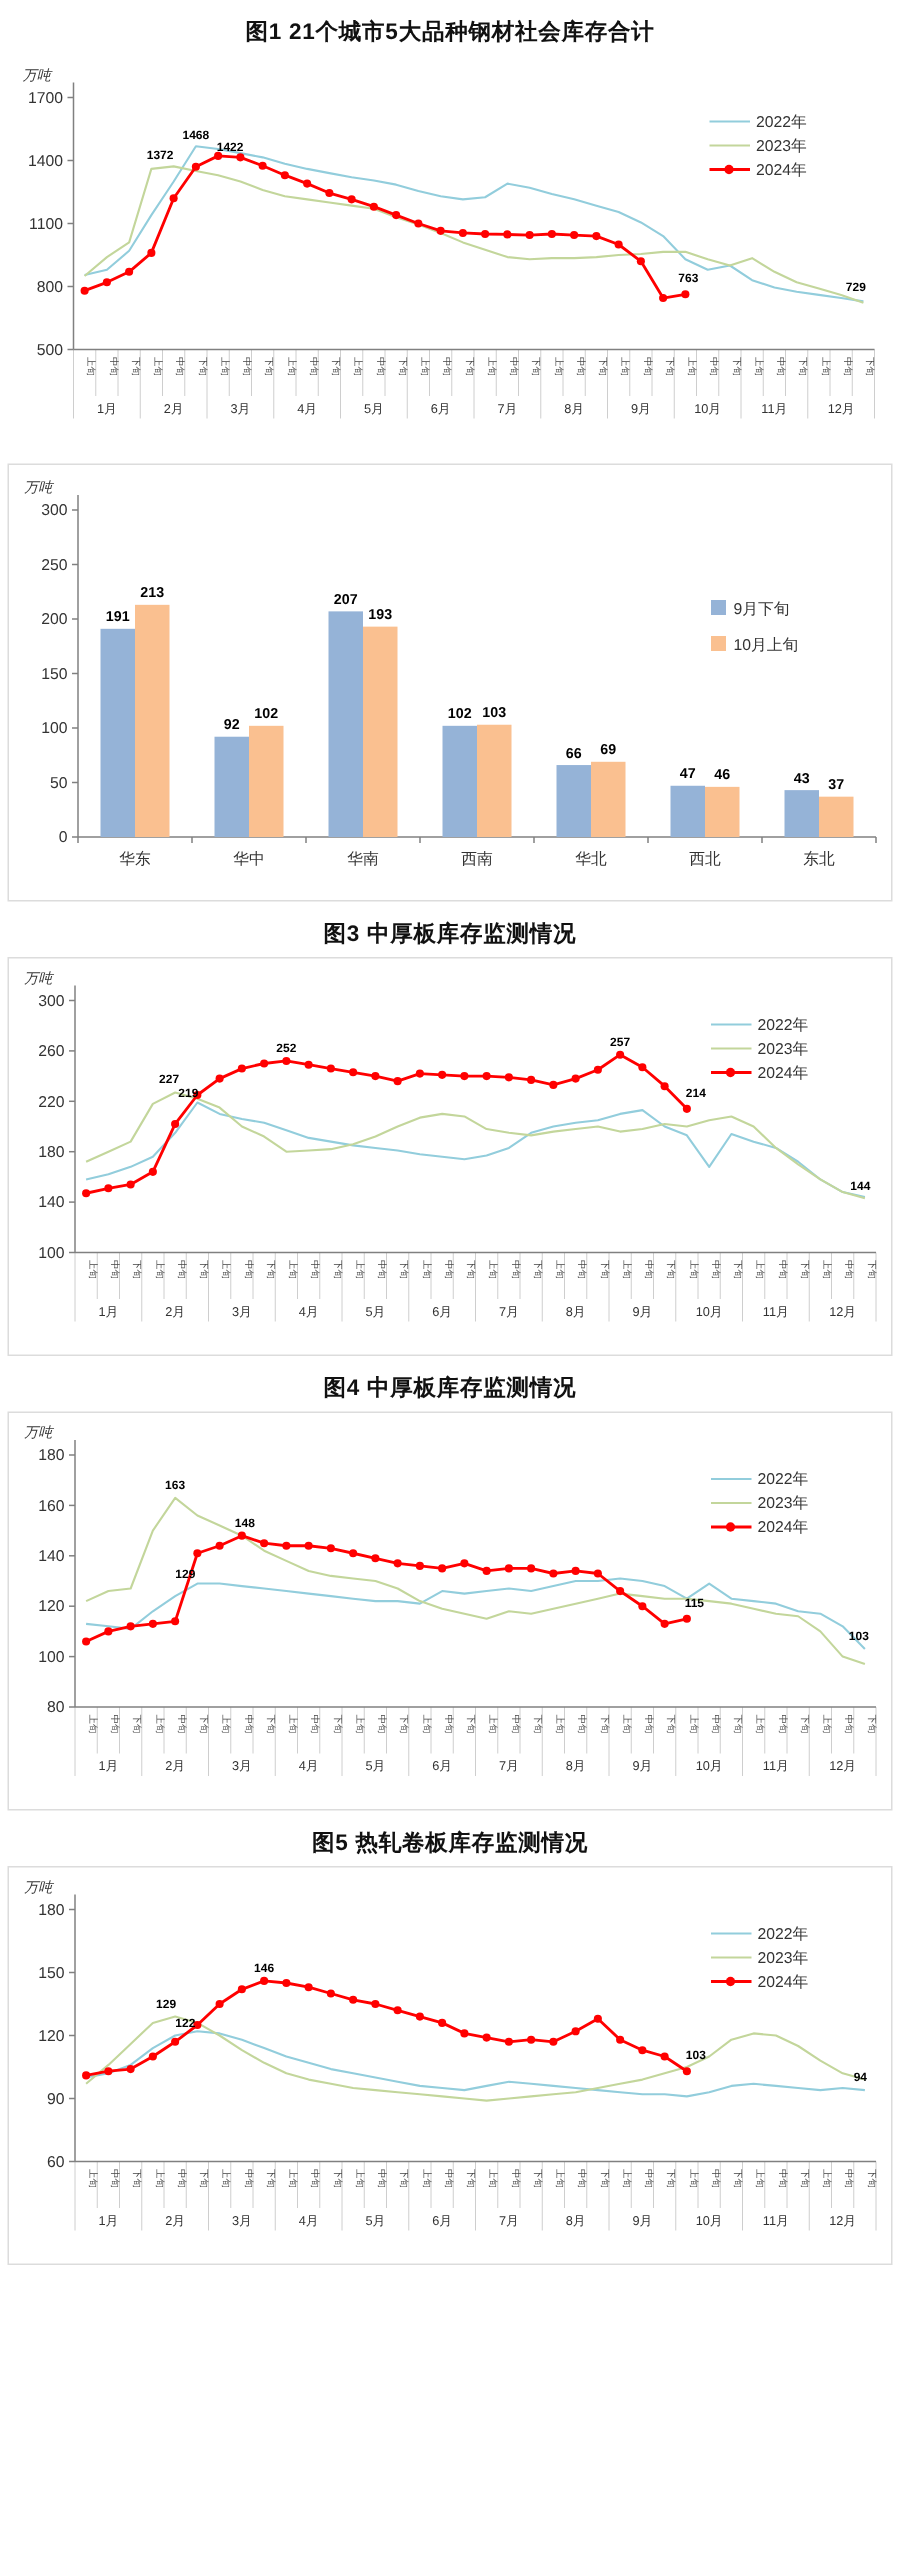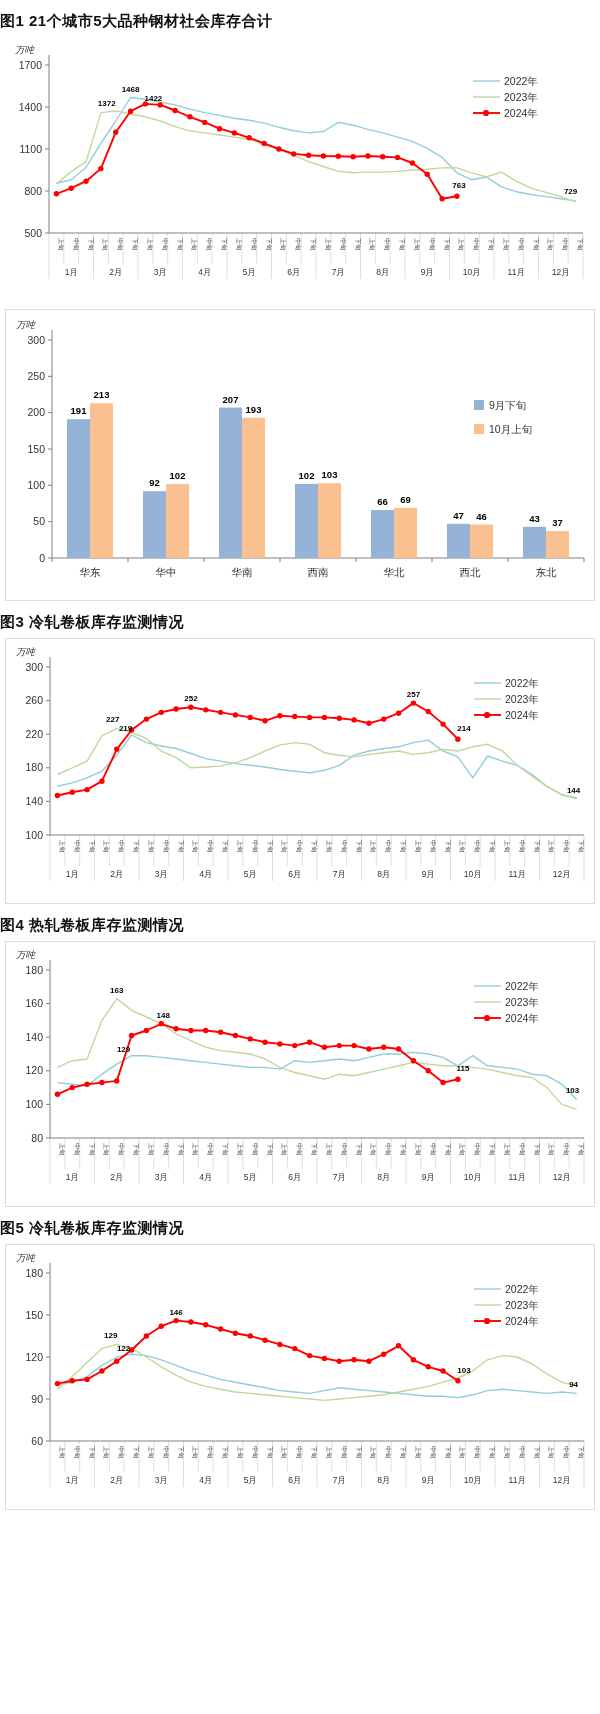--- a/index.html
+++ b/index.html
@@ -1,19 +1,19 @@
 <!DOCTYPE html>
 <html><head>
 <meta charset="utf-8">
 <style>
   html,body{margin:0;padding:0;background:#ffffff;}
   body{width:600px;min-height:1714px;font-family:"Liberation Sans","DejaVu Sans",sans-serif;}
   .page{width:600px;}
   .figure{margin:0 0 8px 0;}
-  .fig-title{font-size:15px;font-weight:bold;color:#111;margin:12px 0 6px 0;letter-spacing:0.5px;}
+  .fig-title{text-align:center;font-size:15px;font-weight:bold;color:#111;margin:12px 0 6px 0;letter-spacing:0.5px;}
   .chart-box{margin:0 5px;border:1px solid #dcdcdc;background:#fff;}
   .chart-box.no-border{border:none;}
   svg{display:block;}
 </style>
 </head>
 <body>
 
 <div class="page">
 
   <section class="figure">
@@ -230,21 +230,21 @@
           <text x="540" y="266" text-anchor="middle" font-size="10.5" fill="#333333">东北</text>
           <rect x="468" y="90" width="10" height="10" fill="#95B3D7"></rect>
           <text x="483" y="99" font-size="10.5" fill="#333333">9月下旬</text>
           <rect x="468" y="114" width="10" height="10" fill="#FAC090"></rect>
           <text x="483" y="123" font-size="10.5" fill="#333333">10月上旬</text>
         </svg>
     </div>
   </section>
 
   <section class="figure">
-    <h2 class="fig-title">图3  冷轧卷板库存监测情况</h2>
+    <h2 class="fig-title">图3  中厚板库存监测情况</h2>
     <div class="chart-box">
       <svg viewBox="0 0 590 264" width="590" height="264">
           <line x1="44" y1="196" x2="44" y2="242" stroke="#c8c8c8" stroke-width="0.6"></line>
           <line x1="58.833333333333336" y1="196" x2="58.833333333333336" y2="227" stroke="#c8c8c8" stroke-width="0.6"></line>
           <line x1="73.66666666666667" y1="196" x2="73.66666666666667" y2="227" stroke="#c8c8c8" stroke-width="0.6"></line>
           <line x1="88.5" y1="196" x2="88.5" y2="242" stroke="#c8c8c8" stroke-width="0.6"></line>
           <line x1="103.33333333333334" y1="196" x2="103.33333333333334" y2="227" stroke="#c8c8c8" stroke-width="0.6"></line>
           <line x1="118.16666666666667" y1="196" x2="118.16666666666667" y2="227" stroke="#c8c8c8" stroke-width="0.6"></line>
           <line x1="133" y1="196" x2="133" y2="242" stroke="#c8c8c8" stroke-width="0.6"></line>
           <line x1="147.83333333333334" y1="196" x2="147.83333333333334" y2="227" stroke="#c8c8c8" stroke-width="0.6"></line>
@@ -382,21 +382,21 @@
           <line x1="468" y1="60" x2="495" y2="60" stroke="#C3D69B" stroke-width="1.4"></line>
           <text x="499" y="63.5" font-size="10.5" fill="#333333">2023年</text>
           <line x1="468" y1="76" x2="495" y2="76" stroke="#FF0000" stroke-width="1.9"></line>
           <circle cx="481" cy="76" r="3.1" fill="#FF0000"></circle>
           <text x="499" y="79.5" font-size="10.5" fill="#333333">2024年</text>
         </svg>
     </div>
   </section>
 
   <section class="figure">
-    <h2 class="fig-title">图4  热轧卷板库存监测情况</h2>
+    <h2 class="fig-title">图4  中厚板库存监测情况</h2>
     <div class="chart-box">
       <svg viewBox="0 0 590 264" width="590" height="264">
           <line x1="44" y1="196" x2="44" y2="242" stroke="#c8c8c8" stroke-width="0.6"></line>
           <line x1="58.833333333333336" y1="196" x2="58.833333333333336" y2="227" stroke="#c8c8c8" stroke-width="0.6"></line>
           <line x1="73.66666666666667" y1="196" x2="73.66666666666667" y2="227" stroke="#c8c8c8" stroke-width="0.6"></line>
           <line x1="88.5" y1="196" x2="88.5" y2="242" stroke="#c8c8c8" stroke-width="0.6"></line>
           <line x1="103.33333333333334" y1="196" x2="103.33333333333334" y2="227" stroke="#c8c8c8" stroke-width="0.6"></line>
           <line x1="118.16666666666667" y1="196" x2="118.16666666666667" y2="227" stroke="#c8c8c8" stroke-width="0.6"></line>
           <line x1="133" y1="196" x2="133" y2="242" stroke="#c8c8c8" stroke-width="0.6"></line>
           <line x1="147.83333333333334" y1="196" x2="147.83333333333334" y2="227" stroke="#c8c8c8" stroke-width="0.6"></line>
@@ -533,21 +533,21 @@
           <line x1="468" y1="60" x2="495" y2="60" stroke="#C3D69B" stroke-width="1.4"></line>
           <text x="499" y="63.5" font-size="10.5" fill="#333333">2023年</text>
           <line x1="468" y1="76" x2="495" y2="76" stroke="#FF0000" stroke-width="1.9"></line>
           <circle cx="481" cy="76" r="3.1" fill="#FF0000"></circle>
           <text x="499" y="79.5" font-size="10.5" fill="#333333">2024年</text>
         </svg>
     </div>
   </section>
 
   <section class="figure">
-    <h2 class="fig-title">图5  冷轧卷板库存监测情况</h2>
+    <h2 class="fig-title">图5  热轧卷板库存监测情况</h2>
     <div class="chart-box">
       <svg viewBox="0 0 590 264" width="590" height="264">
           <line x1="44" y1="196" x2="44" y2="242" stroke="#c8c8c8" stroke-width="0.6"></line>
           <line x1="58.833333333333336" y1="196" x2="58.833333333333336" y2="227" stroke="#c8c8c8" stroke-width="0.6"></line>
           <line x1="73.66666666666667" y1="196" x2="73.66666666666667" y2="227" stroke="#c8c8c8" stroke-width="0.6"></line>
           <line x1="88.5" y1="196" x2="88.5" y2="242" stroke="#c8c8c8" stroke-width="0.6"></line>
           <line x1="103.33333333333334" y1="196" x2="103.33333333333334" y2="227" stroke="#c8c8c8" stroke-width="0.6"></line>
           <line x1="118.16666666666667" y1="196" x2="118.16666666666667" y2="227" stroke="#c8c8c8" stroke-width="0.6"></line>
           <line x1="133" y1="196" x2="133" y2="242" stroke="#c8c8c8" stroke-width="0.6"></line>
           <line x1="147.83333333333334" y1="196" x2="147.83333333333334" y2="227" stroke="#c8c8c8" stroke-width="0.6"></line>

